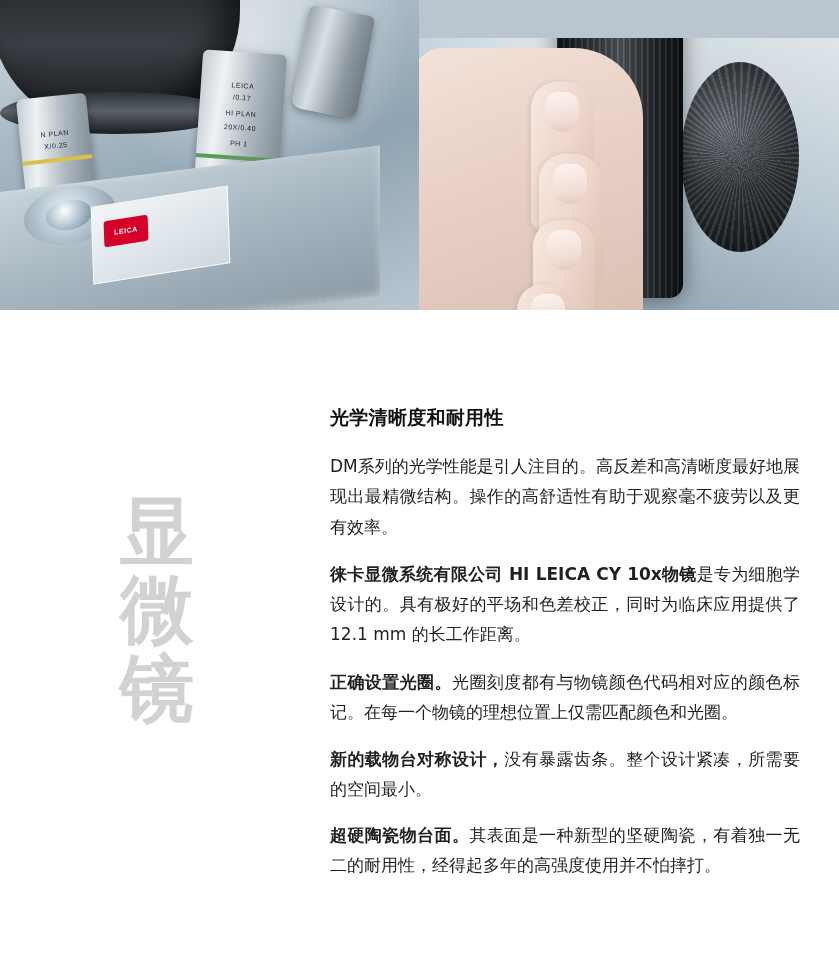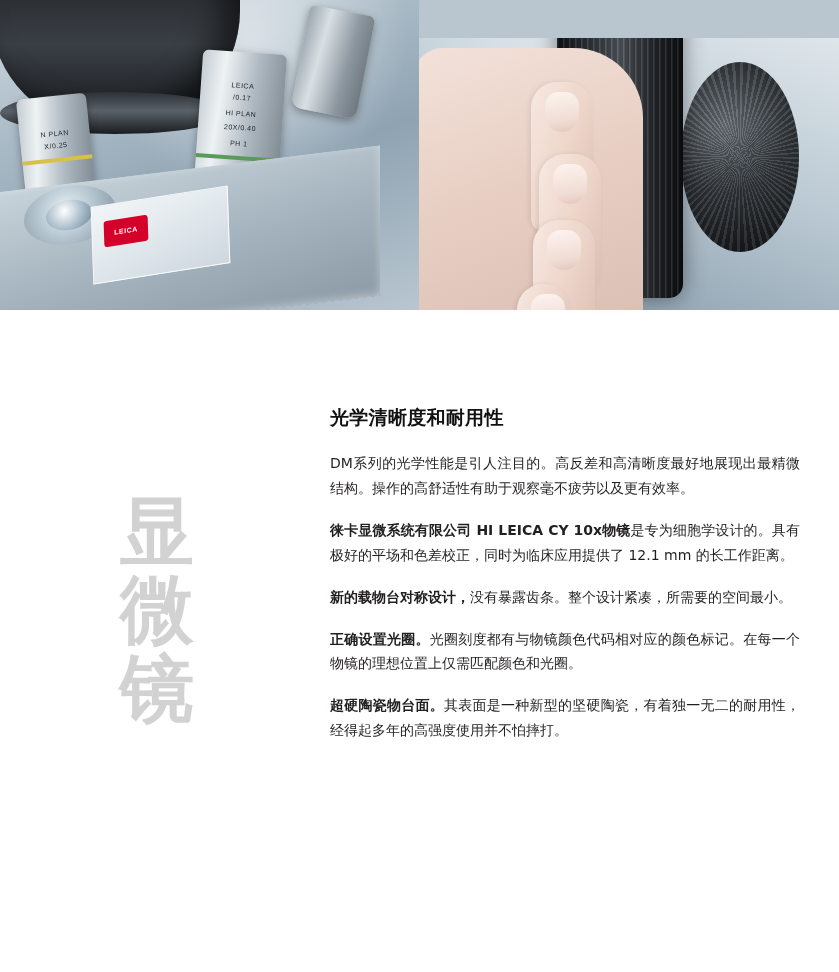--- a/index.html
+++ b/index.html
@@ -258,31 +258,32 @@
   }
   .heading {
     font-size: 19px;
     font-weight: bold;
     color: #111111;
     margin: 0 0 20px 0;
     letter-spacing: 0.3px;
     font-family: "DejaVu Sans", "Liberation Sans", sans-serif;
   }
   .para {
-    font-size: 14px;
+    font-size: 17px;
     line-height: 1.78;
     margin: 0 0 17px 0;
     text-align: justify;
     font-family: "DejaVu Sans", "Liberation Sans", sans-serif;
   }
   .para b {
     font-weight: bold;
   }
   .para:last-child {
     margin-bottom: 0;
+    font-family: Liberation Mono, monospace;
   }
 </style>
 </head>
 <body>
 
 <div class="image-band">
 
   <div class="photo photo-left">
     <div class="turret"></div>
     <div class="turret-ring"></div>
@@ -350,24 +351,24 @@
   <p class="para">
     <span>DM系列的光学性能是引人注目的。高反差和高清晰度最好地展现出最精微结构。操作的高舒适性有助于观察毫不疲劳以及更有效率。</span>
   </p>
 
 
   <p class="para">
     <b>徕卡显微系统有限公司 HI LEICA CY 10x物镜</b><span>是专为细胞学设计的。具有极好的平场和色差校正，同时为临床应用提供了 12.1 mm 的长工作距离。</span>
   </p>
 
   <p class="para">
+    <b>正确设置光圈。</b><span>光圈刻度都有与物镜颜色代码相对应的颜色标记。在每一个物镜的理想位置上仅需匹配颜色和光圈。</span>
+  </p>
+
+  <p class="para">
     <b>新的载物台对称设计，</b><span>没有暴露齿条。整个设计紧凑，所需要的空间最小。</span>
   </p>
 
   <p class="para">
-    <b>正确设置光圈。</b><span>光圈刻度都有与物镜颜色代码相对应的颜色标记。在每一个物镜的理想位置上仅需匹配颜色和光圈。</span>
-  </p>
-
-  <p class="para">
     <b>超硬陶瓷物台面。</b><span>其表面是一种新型的坚硬陶瓷，有着独一无二的耐用性，经得起多年的高强度使用并不怕摔打。</span>
   </p>
 
 </div>
 
 </body></html>

